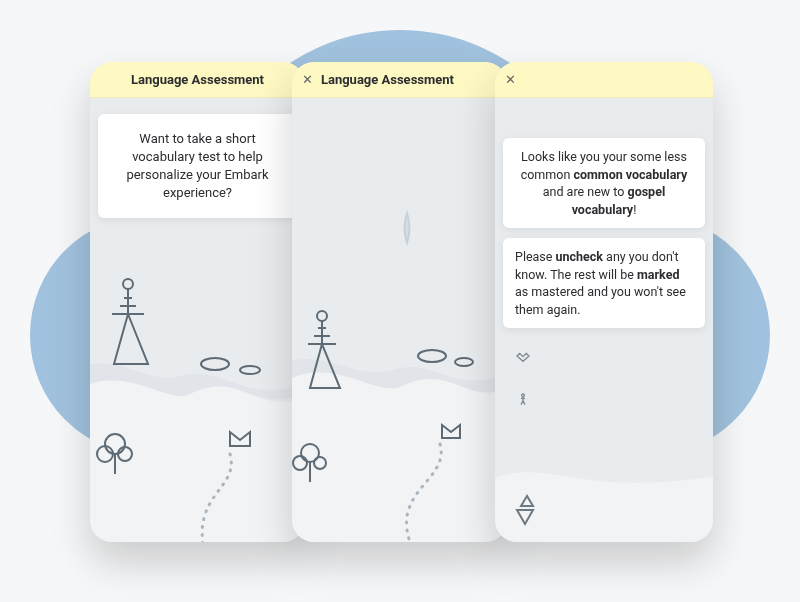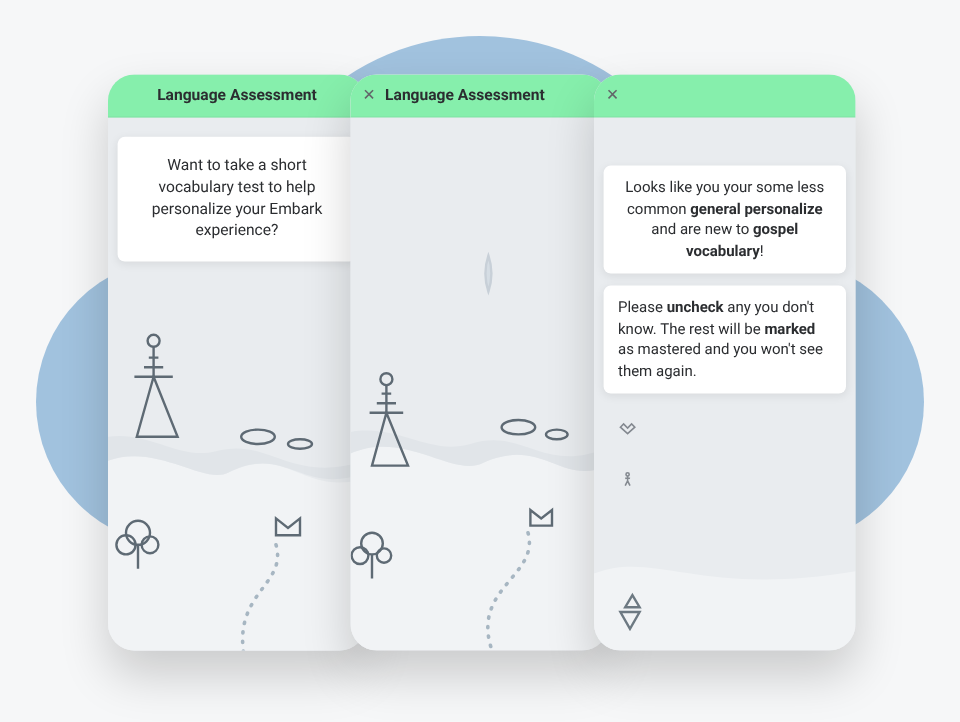--- a/index.html
+++ b/index.html
@@ -21,21 +21,21 @@
   }
   .p1 { left: 90px; top: 62px; }
   .p2 { left: 292px; top: 62px; }
   .p3 { left: 495px; top: 62px; width: 218px; }
 
   .topbar {
     display: flex;
     align-items: center;
     height: 36px;
     padding: 0 10px;
-    background: #86efac;
+    background: #fef9c3;
     border-bottom: 1px solid rgba(0,0,0,0.06);
     gap: 8px;
   }
   .topbar.centered { justify-content: center; }
   .close-x { color: #626569; font-size: 13px; line-height: 1; cursor: pointer; }
   .topbar-title { font-weight: 700; font-size: 13px; color: #2b2d30; white-space: nowrap; }
   .topbar.results .topbar-title { font-size: 12.5px; }
 
   .screen { position: relative; width: 100%; height: calc(100% - 36px); }
 
@@ -218,21 +218,21 @@
           <g stroke="#6d7982" stroke-width="2" fill="none">
             <path d="M30 426 l-8 -14 h16 z"></path>
             <path d="M32 398 l-6 10 h12 z"></path>
           </g>
         </svg>
       </div>
 
       <div class="results-head">Assessment complete!</div>
       <div class="card result">
         <div class="rbody">
-          <span>Looks like you your some less common </span><b>general personalize</b><span> and are new to </span><b>gospel vocabulary</b><span>!</span>
+          <span>Looks like you your some less common </span><b>common vocabulary</b><span> and are new to </span><b>gospel vocabulary</b><span>!</span>
         </div>
       </div>
       <div class="card instr">
         <div>
           <span>Please </span><b>uncheck</b><span> any you don't know. The rest will be </span><b>marked</b><span> as mastered and you won't see them again.</span>
         </div>
       </div>
 
       <div class="collapsible">
         <div class="left">

